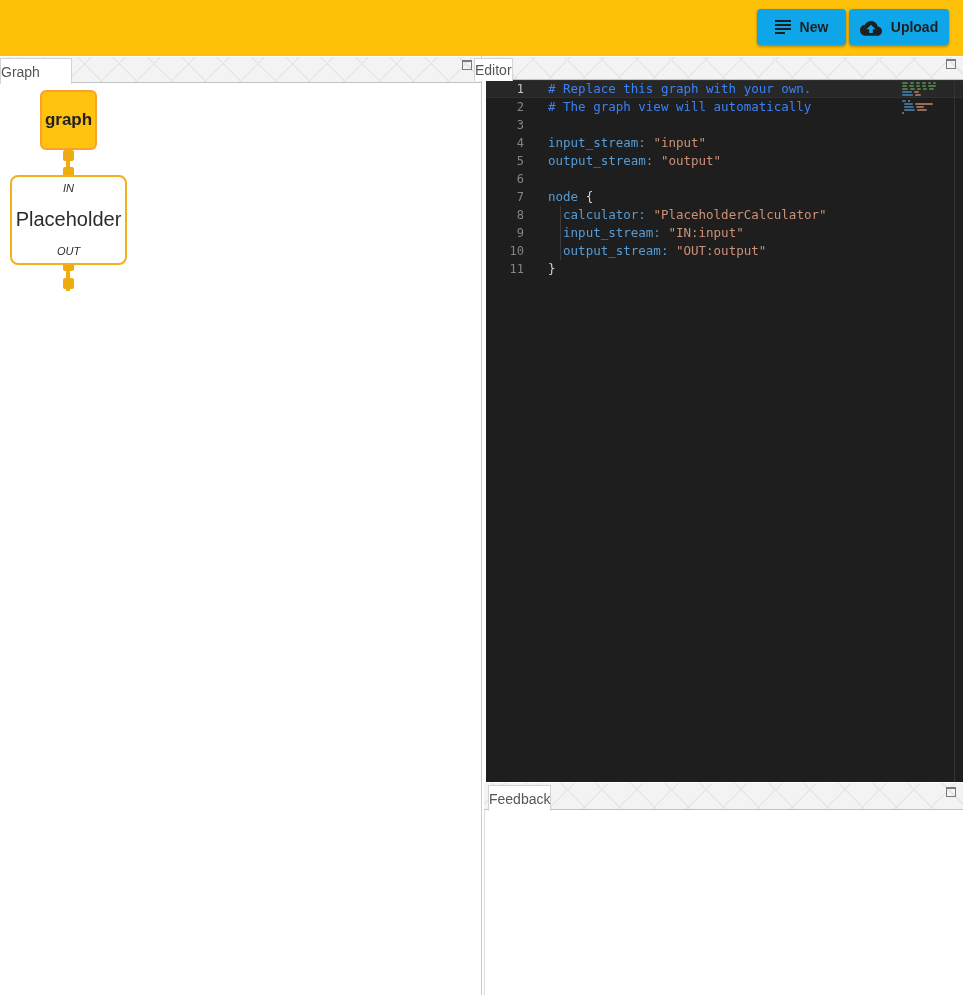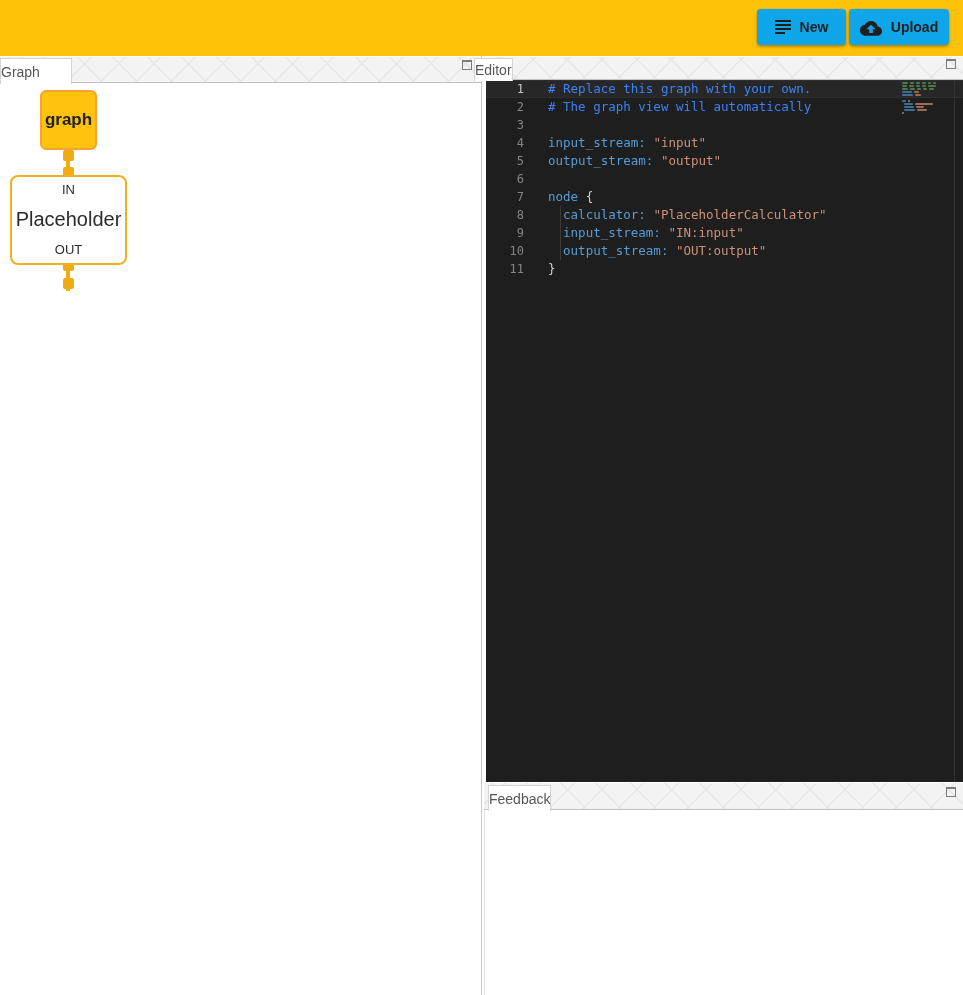--- a/index.html
+++ b/index.html
@@ -49,21 +49,21 @@
 
   
   .graph-canvas { position:absolute; left:0; top:83px; width:481px; height:912px; background:#fff; }
   .gnode { position:absolute; display:flex; align-items:center; justify-content:center; cursor:pointer; }
   .gnode-io { background:#FFC20E; border:2px solid #F9A12C; border-radius:6px;
               font-size:17px; font-weight:bold; color:#212121; }
   .node-input  { left:40px; top:7px;  width:57px; height:60px; }
   .node-output { left:34px; top:204px; width:68px; height:60px; }
   .node-calc { left:10px; top:92px; width:117px; height:90px; background:#fff; border:2px solid #F2B01E; border-radius:8px;
                flex-direction:column; justify-content:space-between; padding:5px 0 6px 0; }
-  .node-calc .port-label { font-size:13px; color:#2B2B2B; }
+  .node-calc .port-label { font-size:11px; color:#2B2B2B;font-style:italic; }
   .node-calc .calc-title { font-size:20px; font-weight:500; color:#2B2B2B; }
   .gedge { position:absolute; width:4px; background:#EFAF10; left:66px; }
   .edge-1 { top:67px;  height:29px; }
   .edge-2 { top:182px; height:26px; }
   .gport { position:absolute; width:11px; height:11px; border-radius:2px; background:#EFAC10; left:63px; }
   .port-1 { top:67px; }  .port-2 { top:84px; }
   .port-3 { top:177px; } .port-4 { top:195px; }
 
   
   .editor-dark { position:absolute; left:486px; top:80px; width:477px; height:702px; background:#1E1E1E; cursor:text; }

